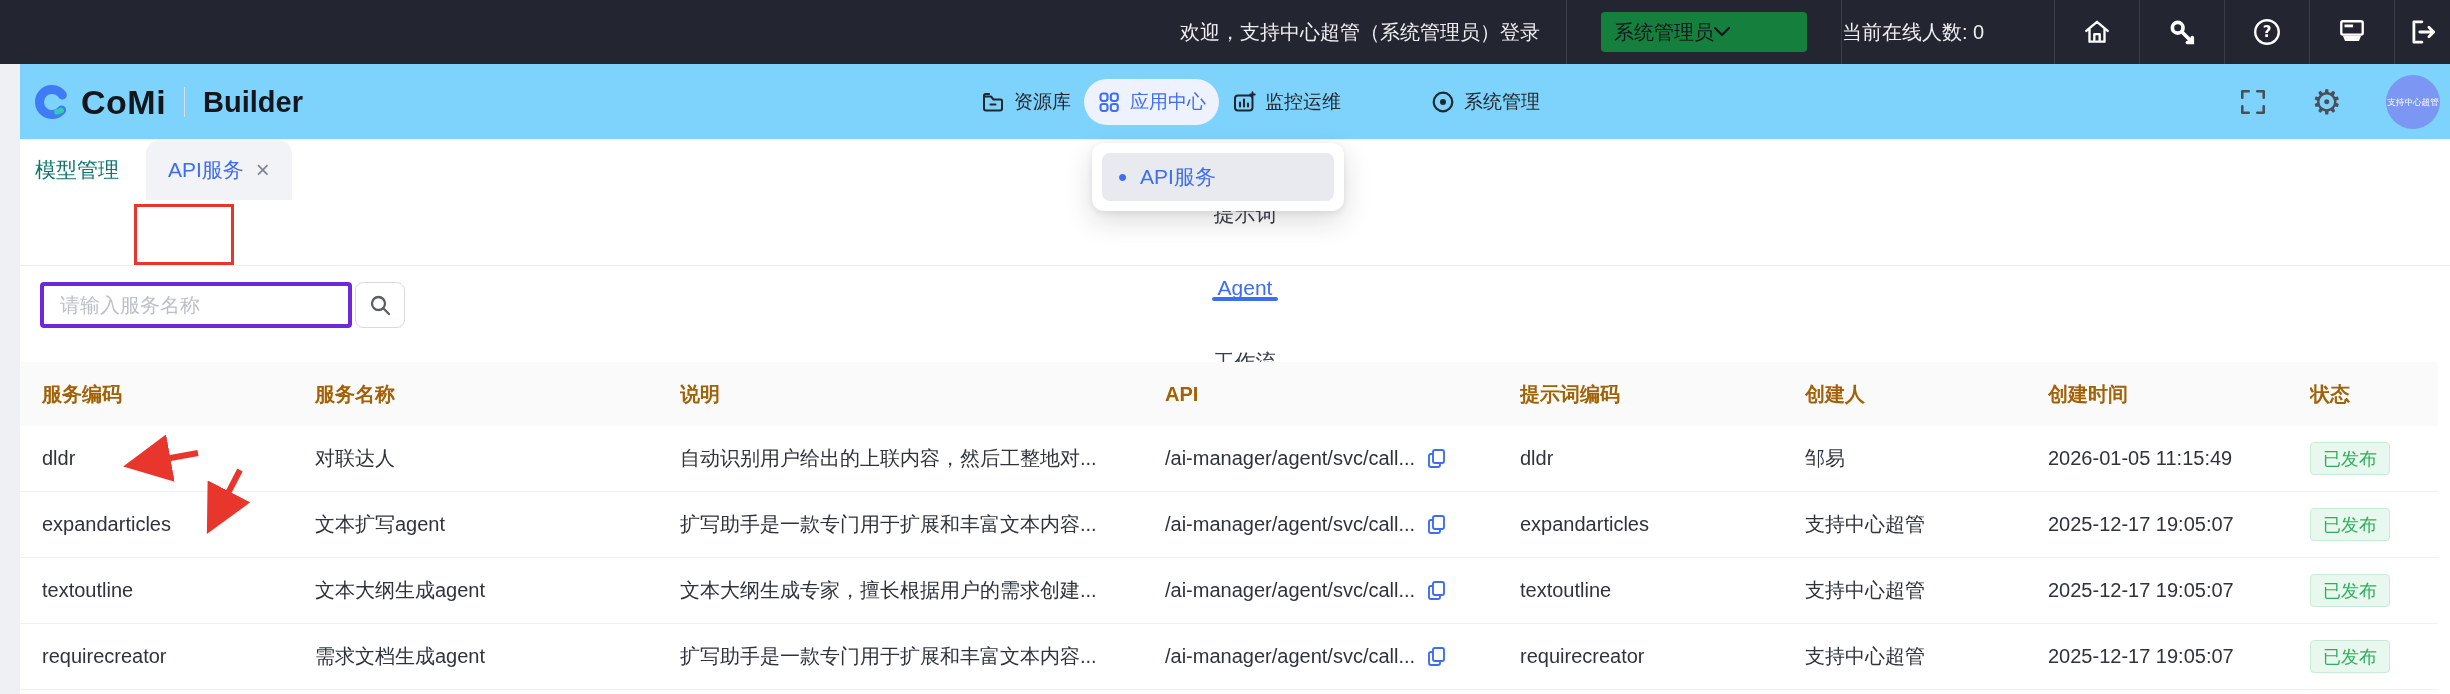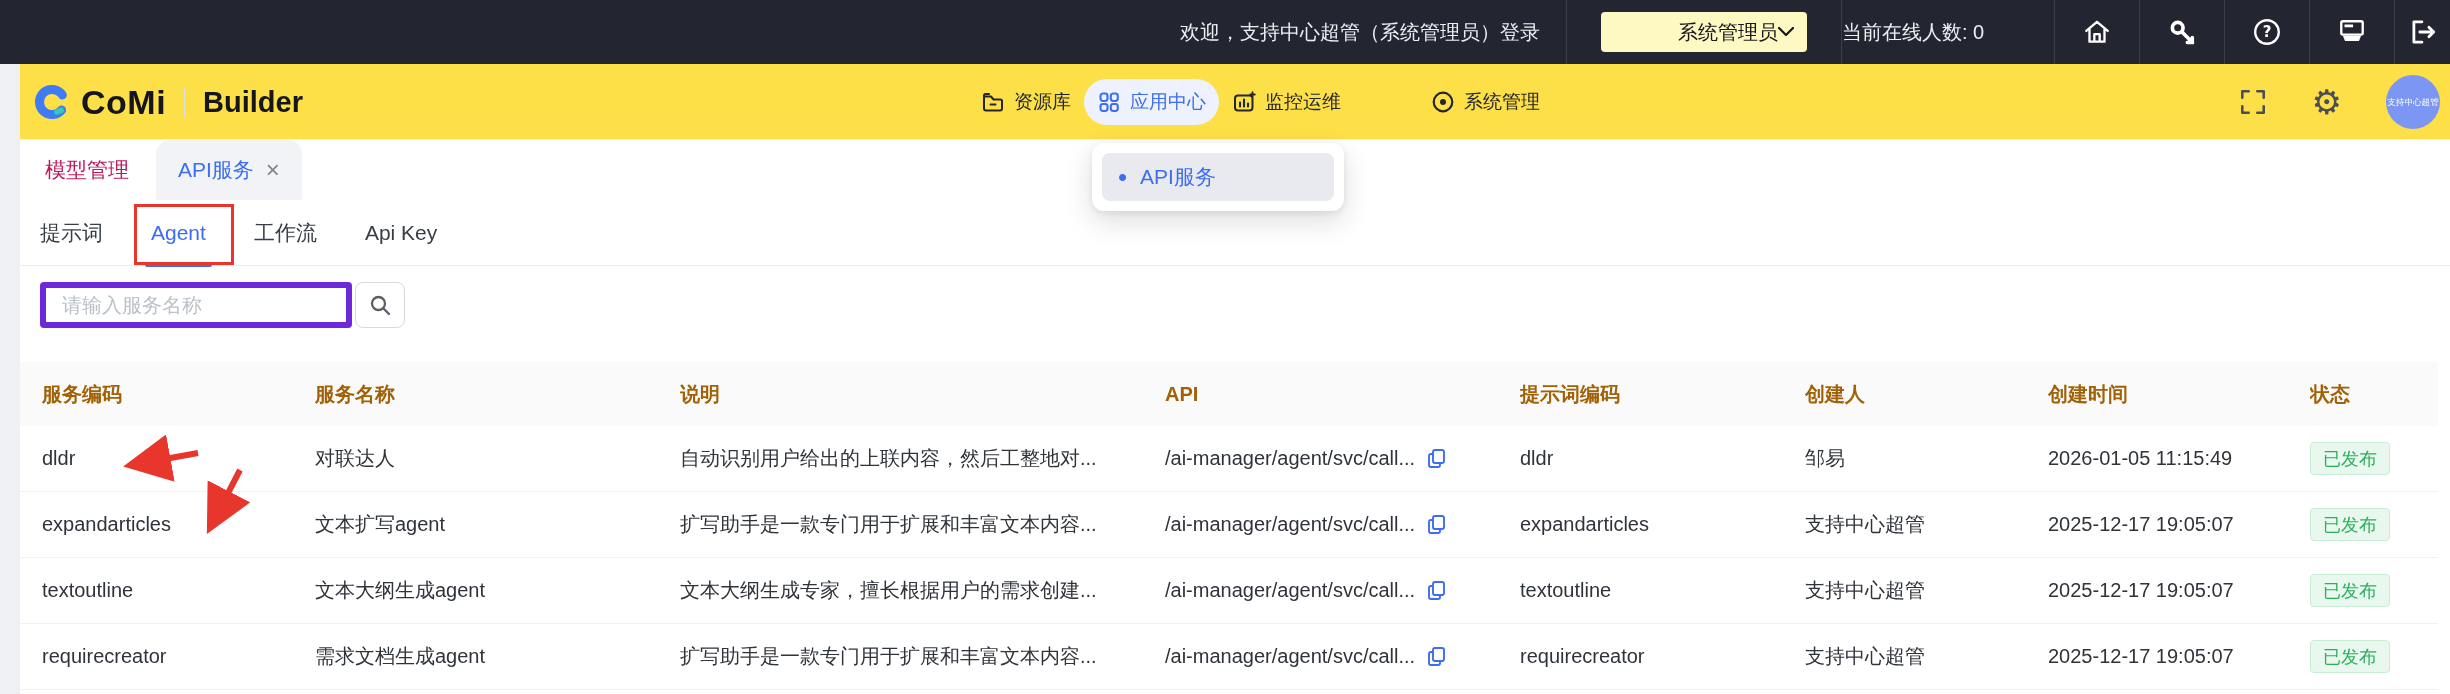--- a/index.html
+++ b/index.html
@@ -9,29 +9,29 @@
     font-family:"Liberation Sans","DejaVu Sans",sans-serif;
     color:#2f333a;
   }
   
   .topbar { position:absolute; top:0; left:0; width:2450px; height:64px;
     background:#232630; display:flex; align-items:center; justify-content:flex-end;
     color:#edeef2; font-size:20px; }
   .tb-div { width:1px; align-self:stretch; background:#3a3d48; flex:0 0 1px; }
   .tb-welcome { margin-right:26px; white-space:nowrap; }
   .tb-select-wrap { margin:0 34px; }
-  .tb-select { width:206px; height:40px; background:#fef9c3; border-radius:4px; color:#14161b;
-    display:flex; align-items:center; justify-content:flex-end; padding:0 13px; cursor:pointer; }
+  .tb-select { width:206px; height:40px; background:#15803d; border-radius:4px; color:#14161b;
+    display:flex; align-items:center; justify-content:flex-start; padding:0 13px; cursor:pointer; }
   .tb-online { width:212px; white-space:nowrap; }
   .tb-icon { width:84px; height:64px; display:flex; align-items:center; justify-content:center; cursor:pointer; }
   .tb-icon:last-child { width:55px; }
   
   .gutter { position:absolute; left:0; top:64px; width:20px; height:630px; background:#eef0f3; }
   
-  .header { position:absolute; top:64px; left:20px; right:0; height:76px; background:#fde047;
+  .header { position:absolute; top:64px; left:20px; right:0; height:76px; background:#7dd3fc;
     border-bottom:1px solid #f1f2f4; }
   .logo { position:absolute; left:14px; top:0; height:76px; display:flex; align-items:center; }
   .logo-mark { margin-right:11px; display:flex; }
   .brand { font-size:34px; font-weight:700; color:#14161b; letter-spacing:.5px; }
   .logo-sep { width:1px; height:30px; background:#dcdee3; margin:0 18px; }
   .product { font-size:29px; font-weight:700; color:#14161b; }
   .nav { position:absolute; left:948px; top:0; height:76px; display:flex; align-items:center; }
   .nav-item { display:flex; align-items:center; gap:9px; font-size:19px; color:#23262d;
     height:46px; padding:0 13px; border-radius:23px; cursor:pointer; white-space:nowrap; }
   .nav-item.active { background:#edf2fe; color:#3d6ef2; }
@@ -39,44 +39,44 @@
   .header-right { position:absolute; right:0; top:0; height:76px; display:flex; align-items:center;
     gap:44px; padding-right:10px; }
   .hr-icon { display:flex; align-items:center; justify-content:center; cursor:pointer; color:#4b4e57; }
   .gear-glyph { font-size:34px; line-height:1; font-family:"DejaVu Sans",sans-serif; }
   .avatar { width:54px; height:54px; border-radius:50%; background:#7c97f3; color:#fff;
     display:flex; align-items:center; justify-content:center; cursor:pointer; overflow:hidden; }
   .avatar span { font-size:11px; white-space:nowrap; transform:scale(.78); }
   
   .tabbar { position:absolute; top:140px; left:20px; right:0; height:60px; background:#fff; display:flex; }
   .ptab { display:flex; align-items:center; font-size:21px; cursor:pointer; }
-  .ptab-plain { margin-left:25px; color:#be185d; }
+  .ptab-plain { margin-left:15px; color:#0f766e; }
   .ptab-active { margin-left:27px; background:#f2f3f6; border-radius:14px 14px 0 0;
     padding:0 22px; color:#3d6ef2; gap:12px; }
   .ptab-close { color:#80858f; font-size:24px; line-height:1; cursor:pointer; }
   
   .dropdown { position:absolute; left:1092px; top:143px; width:252px; background:#fff;
     border-radius:12px; padding:10px;
     box-shadow:0 10px 28px rgba(25,28,35,.15), 0 2px 6px rgba(25,28,35,.08); z-index:30; }
   .dd-item { height:48px; background:#e9eaef; border-radius:8px; display:flex; align-items:center;
     gap:13px; padding:0 16px; color:#3d6ef2; font-size:21px; cursor:pointer; }
   .dd-bullet { font-size:26px; line-height:1; }
   
   .subtabs { position:absolute; top:200px; left:20px; right:0; height:66px; background:#fff;
-    border-bottom:1px solid #ebedef; display:flex; align-items:center; gap:48px; padding-left:20px; }
+    border-bottom:1px solid #ebedef; display:flex; align-items:center; gap:48px; padding-left:20px;flex-direction:column; }
   .stab { font-size:21px; color:#383d46; position:relative; height:66px; display:flex;
     align-items:center; cursor:pointer; white-space:nowrap; }
   .stab.active { color:#3d6ef2; }
   .stab.active::after { content:""; position:absolute; left:-6px; right:-6px; bottom:-1px;
     height:4px; border-radius:2px; background:#3d6ef2; }
   .anno-box { position:absolute; left:134px; top:204px; width:100px; height:61px;
     border:3px solid #e8362c; z-index:9; pointer-events:none; }
   
   .search-row { position:absolute; top:282px; left:40px; display:flex; align-items:center; }
-  .search-input { width:312px; height:46px; border:6px solid #6d28d9; border-radius:4px;
+  .search-input { width:312px; height:46px; border:4px solid #6d28d9; border-radius:4px;
     padding:12px 16px; font-size:20px; color:#333; outline:none;
     font-family:"Liberation Sans","DejaVu Sans",sans-serif; }
   .search-input::placeholder { color:#bcc0c8; }
   .search-btn { width:50px; height:46px; border:1px solid #d8dade; border-radius:8px; background:#fff;
     margin-left:3px; display:flex; align-items:center; justify-content:center; cursor:pointer; }
   
   .table { position:absolute; top:362px; left:20px; right:12px; font-size:20px; }
   .trow { display:grid; grid-template-columns:273px 365px 485px 355px 285px 243px 262px 1fr;
     align-items:center; padding-left:22px; }
   .thead { height:64px; background:#fafafa; font-weight:600; color:#a16207; }

